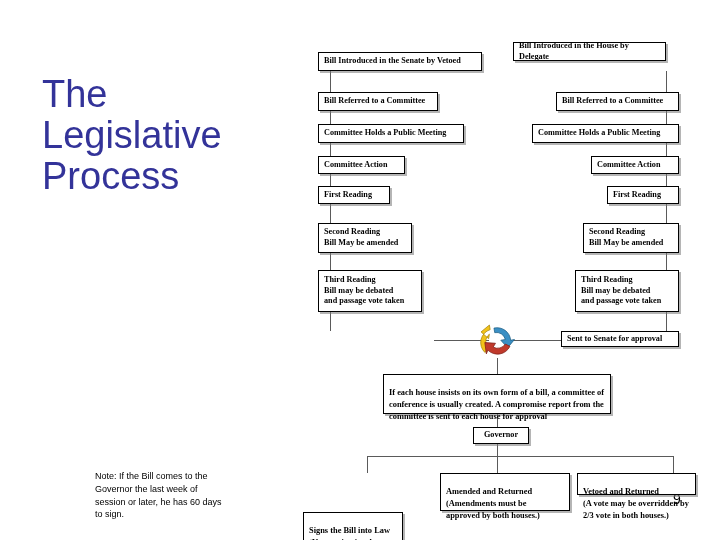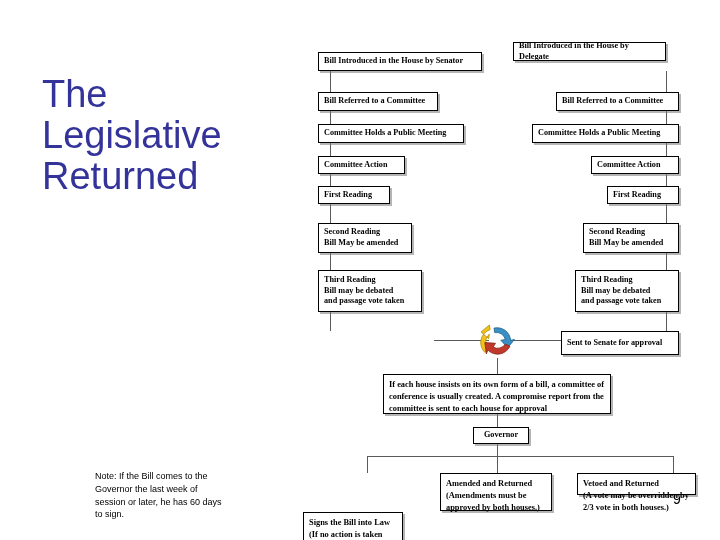--- a/index.html
+++ b/index.html
@@ -81,21 +81,21 @@
     display: flex;
     align-items: center;
     z-index: 3;
   }
   .fbox.center-txt {
     justify-content: center;
     text-align: right;
   }
   .fbox.para {
     align-items: flex-start;
-    padding-top: 4px;
+    padding-top: 12px;
     font-size: 8.4px;
     line-height: 1.42;
   }
 
   
   .vline {
     position: absolute;
     width: 1px;
     background: #5a5a5a;
     z-index: 1;
@@ -117,32 +117,32 @@
     z-index: 5;
   }
 </style>
 </head>
 <body>
 
 <div id="slide">
 
   <div id="slide-title">The
 Legislative
-Returned</div>
+Process</div>
 
   <div id="note-text">Note:  If the Bill comes to the
 Governor the last week of
 session or later, he has 60 days
 to sign.</div>
 
   <div id="page-number">9</div>
 
   <div id="flowchart">
 
-    <div class="fbox" style="left:318px; top:52px; width:164px; height:19px;">Bill Introduced in the House by Senator</div>
+    <div class="fbox" style="left:318px; top:52px; width:164px; height:19px;">Bill Introduced in the Senate by Vetoed</div>
     <div class="vline" style="left:330px; top:71px; height:21px;"></div>
 
     <div class="fbox" style="left:318px; top:92px; width:120px; height:19px;">Bill Referred to a Committee</div>
     <div class="vline" style="left:330px; top:111px; height:13px;"></div>
 
     <div class="fbox" style="left:318px; top:124px; width:146px; height:19px;">Committee Holds a Public Meeting</div>
     <div class="vline" style="left:330px; top:143px; height:13px;"></div>
 
     <div class="fbox" style="left:318px; top:156px; width:87px; height:18px;">Committee Action</div>
     <div class="vline" style="left:330px; top:174px; height:12px;"></div>
@@ -179,21 +179,21 @@
 
     <div class="fbox" style="left:583px; top:223px; width:96px; height:30px;">Second Reading
 Bill May be amended</div>
     <div class="vline" style="left:666px; top:253px; height:17px;"></div>
 
     <div class="fbox" style="left:575px; top:270px; width:104px; height:42px;">Third Reading
 Bill may be debated
 and passage vote taken</div>
     <div class="vline" style="left:666px; top:312px; height:19px;"></div>
 
-    <div class="fbox" style="left:561px; top:331px; width:118px; height:24px;">Sent to Senate for approval</div>
+    <div class="fbox" style="left:561px; top:331px; width:118px; height:16px;">Sent to Senate for approval</div>
 
     <div class="hline" style="left:508px; top:340px; width:53px;"></div>
 
     <div id="cycle-icon">
       <svg viewBox="0 0 100 100" width="38" height="38" xmlns="http://www.w3.org/2000/svg">
 
         <path d="M42 16 A36 36 0 0 1 86 48 L96 46 L78 68 L60 48 L72 46 A24 24 0 0 0 44 28 Z" fill="#3a8fc4" stroke="#1f5f86" stroke-width="2" stroke-linejoin="round"></path>
 
         <path d="M32 20 L30 8 L8 26 L28 44 L30 32 A24 24 0 0 0 30 70 L18 80 A36 36 0 0 1 32 20 Z" fill="#f2c319" stroke="#a8860d" stroke-width="2" stroke-linejoin="round"></path>
 
@@ -215,21 +215,21 @@
     <div class="hline" style="left:367px; top:456px; width:306px;"></div>
     <div class="vline" style="left:367px; top:456px; height:17px;"></div>
     <div class="vline" style="left:497px; top:456px; height:17px;"></div>
     <div class="vline" style="left:673px; top:456px; height:17px;"></div>
 
     <div class="fbox para" style="left:303px; top:473px; width:100px; height:46px;margin-top:39px;">Signs the Bill into Law
 (If no action is taken
 within seven days, the
 bill becomes law.)</div>
 
-    <div class="fbox para" style="left:440px; top:473px; width:112px; height:38px;">Amended and Returned
+    <div class="fbox para" style="left:440px; top:473px; width:130px; height:38px;">Amended and Returned
 (Amendments must be
 approved by both houses.)</div>
 
     <div class="fbox para" style="left:577px; top:473px; width:119px; height:22px;">Vetoed and Returned
 (A vote may be overridden by
 2/3 vote in both houses.)</div>
 
   </div>
 </div>
 

